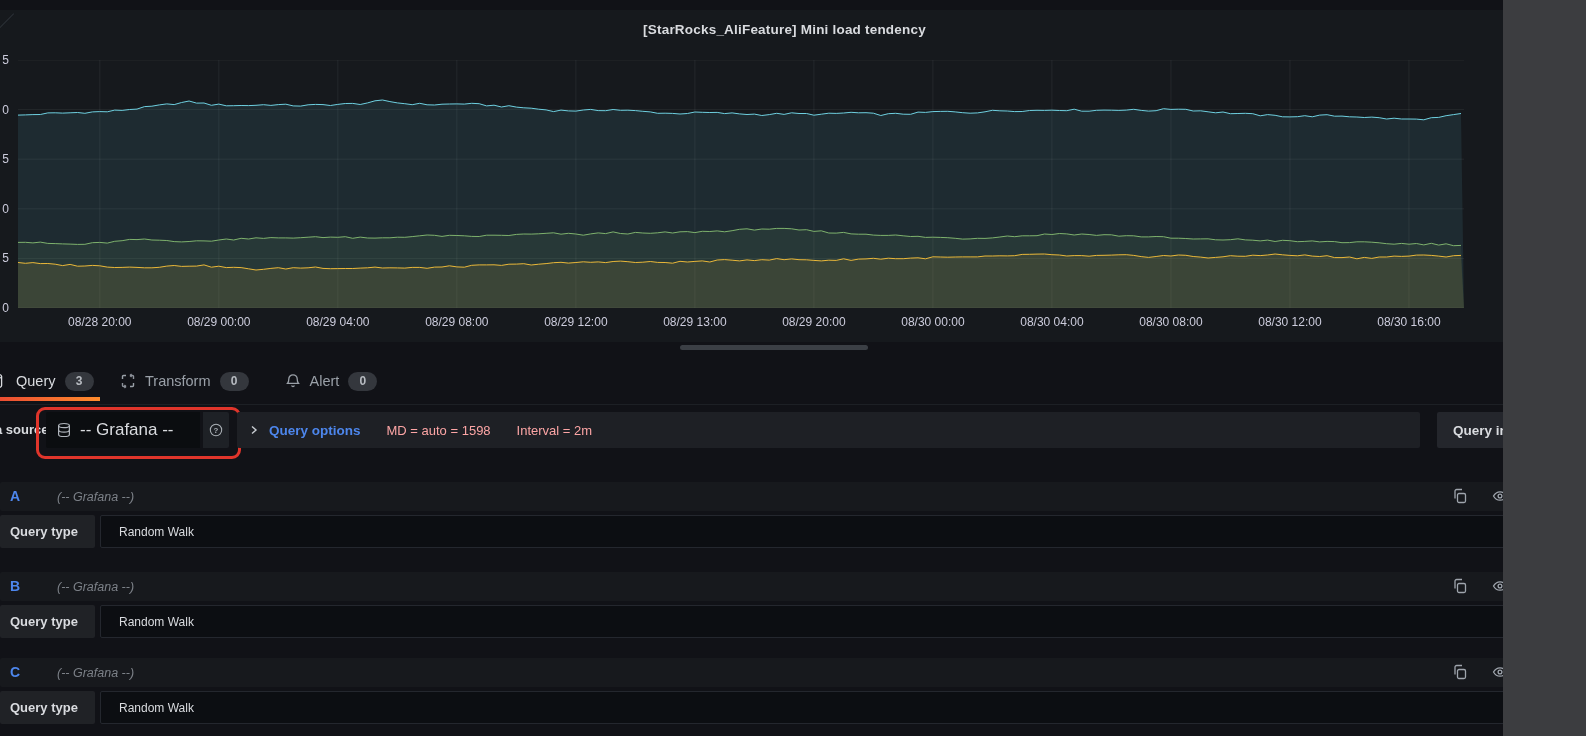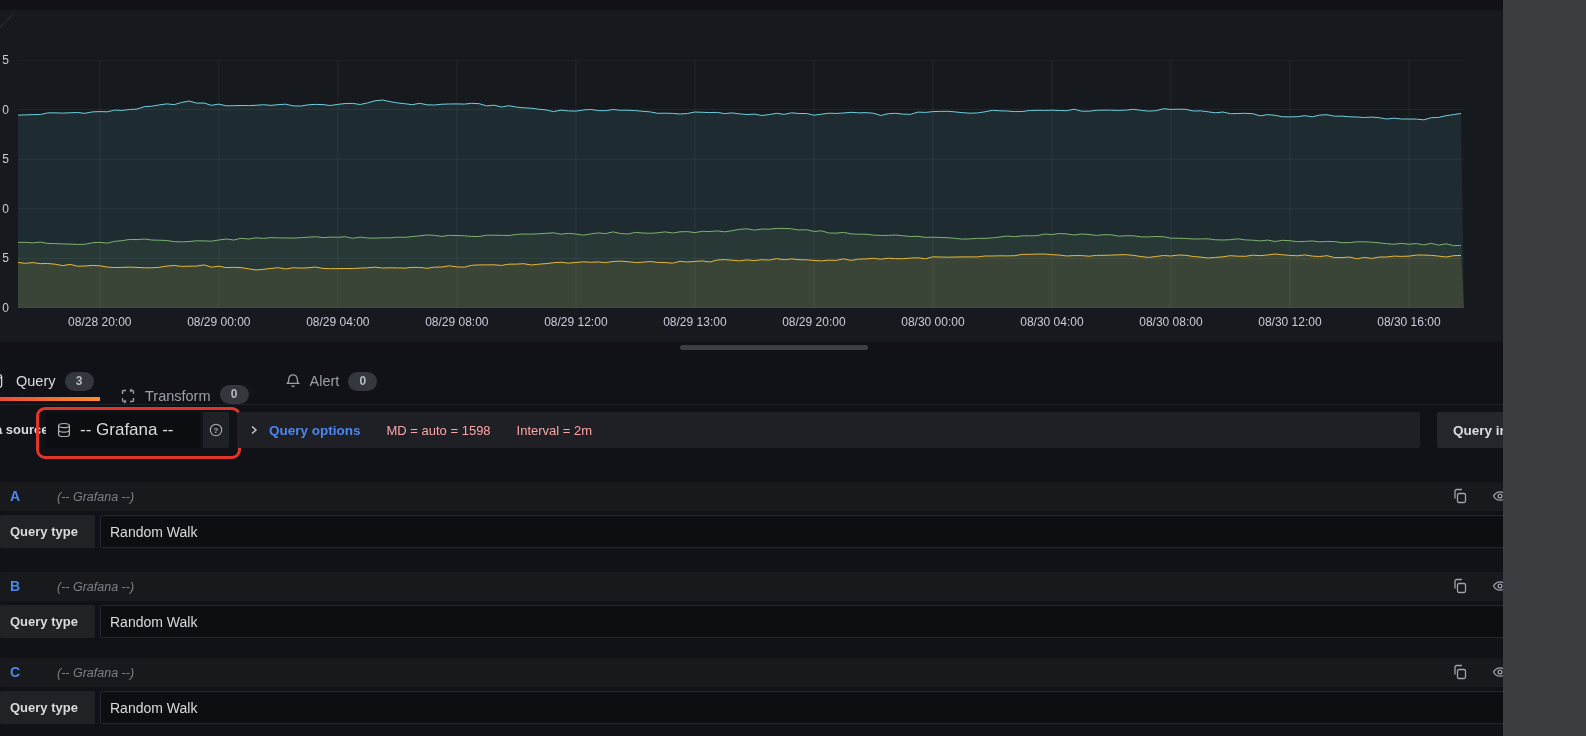--- a/index.html
+++ b/index.html
@@ -17,21 +17,21 @@
   .plot-wrap svg{position:absolute;left:0;top:0;display:block;}
   .ylabel{position:absolute;left:0;width:9px;text-align:right;font-size:12px;color:#ccccdc;line-height:14px;}
   .xlabel{position:absolute;top:305px;transform:translateX(-50%);font-size:12px;color:#ccccdc;white-space:nowrap;text-align:center;}
   .scroll-pill{position:absolute;left:680px;top:345px;width:188px;height:5px;border-radius:3px;background:#3b3f45;}
 
   
   .tabbar{position:absolute;left:0;top:358px;width:1503px;height:46px;background:#111217;
           border-bottom:1px solid #1d2025;display:flex;align-items:center;}
   .tab{position:relative;height:100%;display:flex;align-items:center;gap:9px;cursor:pointer;}
   .tab-query{padding-left:16px;width:84px;}
-  .tab-transform{margin-left:8px;padding:0 12px;align-items:flex-end;}
+  .tab-transform{margin-left:8px;padding:0 12px;}
   .tab-alert{margin-left:12px;padding:0 12px;}
   .tab-label{font-size:14.5px;font-weight:500;color:#9aa0a8;}
   .tab.active .tab-label{color:#d9dbdf;}
   .tab-count{min-width:15px;padding:2px 7px;border-radius:11px;background:#34373d;color:#b7bbc1;
              font-size:12px;font-weight:bold;text-align:center;line-height:15px;}
   .tab-underline{position:absolute;left:0;bottom:3px;width:100%;height:4px;
                  background:linear-gradient(90deg,#eb4d32,#ff8c2d);display:none;}
   .tab.active .tab-underline{display:block;}
   .cut-db-icon{position:absolute;left:-12px;top:15px;width:16px;height:16px;}
   .ticon{width:16px;height:16px;flex:0 0 16px;}
@@ -61,31 +61,32 @@
   .qds{position:absolute;left:57px;top:8px;font-size:12.5px;font-style:italic;color:#7c8188;}
   .qicon{width:16px;height:16px;cursor:pointer;}
   .eye-cut{position:absolute;left:1492px;top:6px;}
 
   .qtype-row{position:absolute;left:0;height:33px;}
   .qtype-label{position:absolute;left:0;top:0;width:95px;height:33px;background:#202226;border-radius:2px;
                display:flex;align-items:center;padding-left:10px;box-sizing:border-box;
                font-size:13px;font-weight:bold;color:#d9dbdf;}
   .qtype-field{position:absolute;left:100px;top:0;width:1410px;height:33px;background:#0c0e12;
                border:1px solid #24272e;border-radius:2px;box-sizing:border-box;display:flex;align-items:center;
-               padding-left:9px;font-size:14px;color:#d9dbdf;cursor:pointer;}
+               padding-left:18px;font-size:12px;color:#d9dbdf;cursor:pointer;}
 
   .gray-strip{position:absolute;left:1503px;top:0;width:83px;height:736px;background:#3c3d40;z-index:50;}
 </style>
 </head>
 <body>
 
 <div class="stage">
 
   <section class="panel">
     <div class="corner-line"></div>
+    <h2 class="panel-title">[StarRocks_AliFeature] Mini load tendency</h2>
     <div class="plot-wrap" id="plot-wrap">
         <svg width="1446" height="248" viewBox="0 0 1446 248">
           <g stroke="rgba(204,212,220,0.08)" stroke-width="1">
             <line x1="81.82098765432099" x2="81.82098765432099" y1="0" y2="248"></line>
             <line x1="200.83333333333334" x2="200.83333333333334" y1="0" y2="248"></line>
             <line x1="319.84567901234567" x2="319.84567901234567" y1="0" y2="248"></line>
             <line x1="438.85802469135797" x2="438.85802469135797" y1="0" y2="248"></line>
             <line x1="557.8703703703703" x2="557.8703703703703" y1="0" y2="248"></line>
             <line x1="676.8827160493827" x2="676.8827160493827" y1="0" y2="248"></line>
             <line x1="795.895061728395" x2="795.895061728395" y1="0" y2="248"></line>

